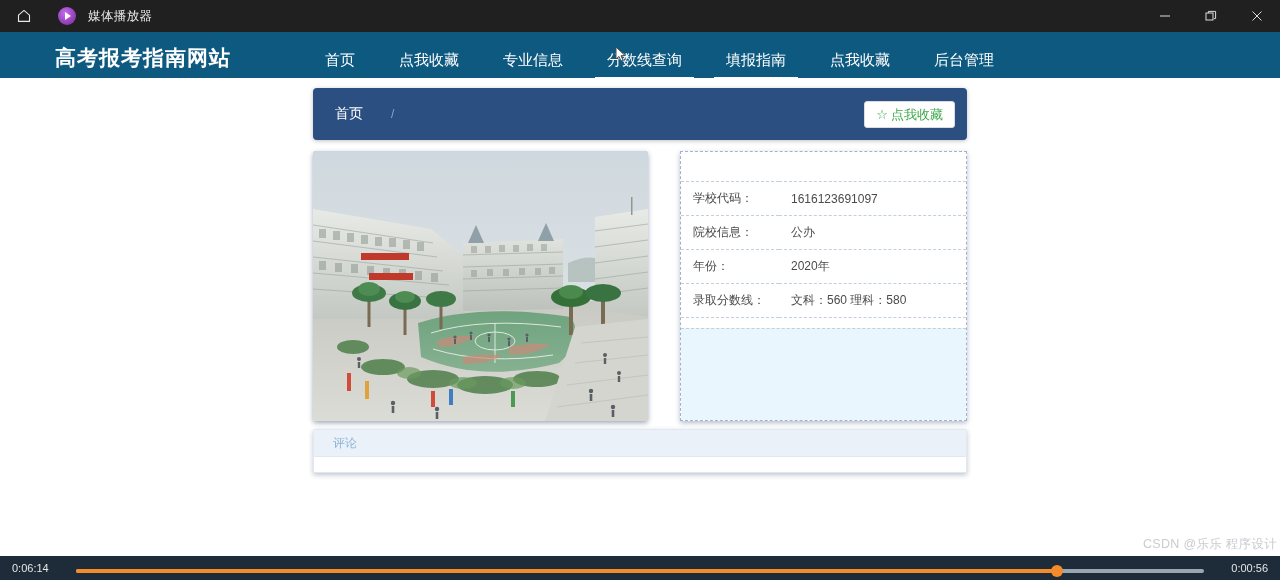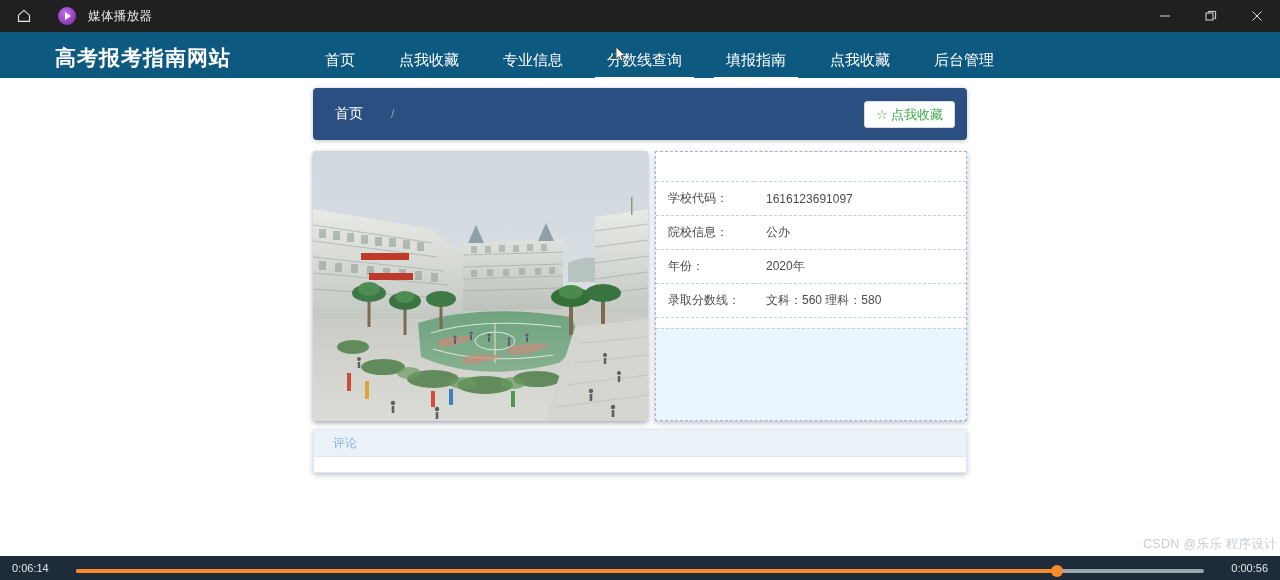--- a/index.html
+++ b/index.html
@@ -75,21 +75,21 @@
   .crumb-slash { color: #8ea4c4; font-size: 12px; margin-left: 28px; }
   .crumb-spacer { flex: 1; }
   .fav-btn {
     background: #ffffff; color: #3aa948; font-size: 13px;
     border: 1px solid #dcdcdc; border-radius: 3px;
     padding: 6px 11px; display: flex; align-items: center; gap: 3px;
     line-height: 1; white-space: nowrap;
   }
   .fav-star { color: #3aa948; font-size: 13px; }
 
-  .detail-row { display: flex; gap: 7px; margin-top: 11px; align-items: flex-start; }
+  .detail-row { display: flex; gap: 32px; margin-top: 11px; align-items: flex-start; }
 
   
   .photo-wrap {
     width: 335px; height: 270px; flex: none;
     border-radius: 3px; overflow: hidden; position: relative;
     box-shadow: 0 2px 5px rgba(40,60,100,.45);
     background: #b9c3cb;
   }
   .photo-wrap svg { display: block; width: 335px; height: 270px; }
 

